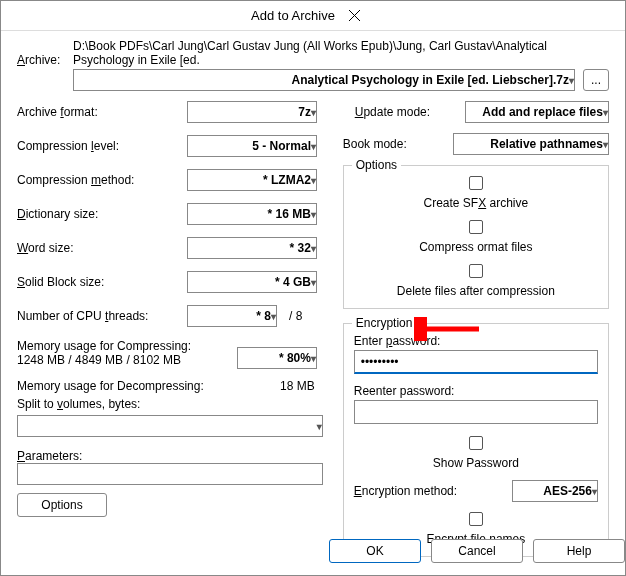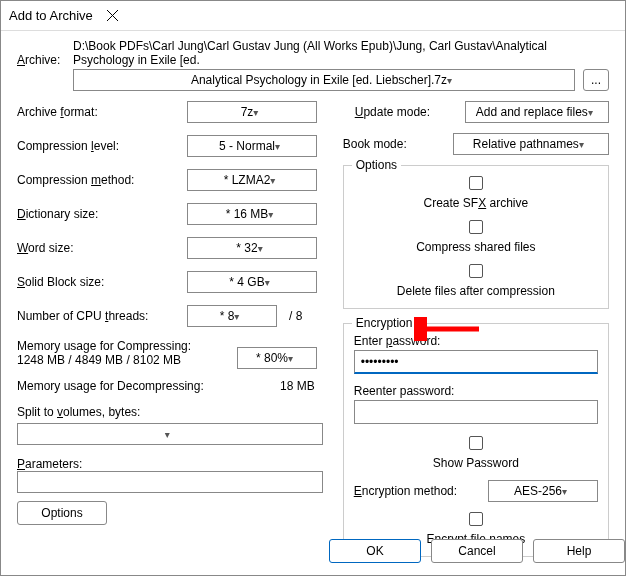--- a/index.html
+++ b/index.html
@@ -1,25 +1,25 @@
 <!DOCTYPE html>
 <html><head>
 <meta charset="utf-8">
 <style>
   * { box-sizing: border-box; font-family: 'Segoe UI', Tahoma, sans-serif; }
   body { margin: 0; background: #fff; font-size: 12px; color: #000; }
   .window { width: 626px; height: 576px; border: 1px solid #888; background: #fff; position: relative; }
-  .titlebar { height: 30px; display: flex; align-items: center; justify-content: flex-start; padding: 0 8px; border-bottom: 1px solid #ddd; }
+  .titlebar { height: 30px; display: flex; align-items: center; justify-content: center; padding: 0 8px; border-bottom: 1px solid #ddd; }
   .titlebar-title { font-size: 13px; }
   .titlebar-close { width: 40px; height: 28px; display: flex; align-items: center; justify-content: center; cursor: pointer; }
   .content { padding: 8px 16px 12px 16px; }
   .archive-row { display:flex; align-items:flex-start; margin-bottom:10px; }
   .archive-path { font-size: 12px; margin-bottom: 2px; }
   .select, .input, .combo { height: 22px; border: 1px solid #888; background: #fff; font-size: 12px; padding: 1px 4px; }
-  .combo { position: relative; display:flex; align-items:center; justify-content:center; padding-right: 9px;}
+  .combo { position: relative; display:flex; align-items:center; justify-content:flex-end; padding-right: 0; font-weight: bold;}
   .chev { font-size: 10px; color:#555; }
   .columns { display: flex; gap: 20px; }
   .col-left { width: 310px; }
   .col-right { width: 270px; }
   .form-row { display: flex; align-items: center; margin-bottom: 12px; }
   .form-label { width: 170px; }
   .form-control { width: 130px; }
   .fieldset { border: 1px solid #ccc; position: relative; padding: 10px 10px 8px 10px; margin-top: 8px; }
   .fieldset-title { position: absolute; top: -8px; left: 8px; background: #fff; padding: 0 4px; font-size: 12px; }
   .checkbox-row { display: flex; align-items: center; margin-bottom: 10px; gap: 6px; flex-direction: column; }
@@ -135,21 +135,21 @@
           <div style="width:220px;">
             <div>Memory usage for Compressing:</div>
             <div>1248 MB / 4849 MB / 8102 MB</div>
           </div>
           <div class="combo" style="width:80px; margin-top:8px;">
               <span>* 80%</span>
               <span class="chev">▾</span>
             </div>
         </div>
 
-        <div style="display:flex; justify-content:space-between; margin-bottom:12px;">
+        <div style="display:flex; justify-content:space-between; margin-bottom:4px;">
           <span>Memory usage for Decompressing:</span>
           <span style="margin-right:8px;">18 MB</span>
         </div>
 
         <div style="margin-bottom:4px;">Split to <span class="underline">v</span>olumes, bytes:</div>
         <div class="combo" style="width:100%; margin-bottom:12px;">
             <span></span>
             <span class="chev">▾</span>
           </div>
 
@@ -182,21 +182,21 @@
         </div>
 
         <div class="fieldset">
           <div class="fieldset-title">Options</div>
           <div class="checkbox-row">
             <div class="checkbox-box"></div>
             <span>Create SF<span class="underline">X</span> archive</span>
           </div>
           <div class="checkbox-row">
             <div class="checkbox-box"></div>
-            <span>Compress shared files</span>
+            <span>Compress ormat files</span>
           </div>
           <div class="checkbox-row" style="margin-bottom:2px;">
             <div class="checkbox-box"></div>
             <span>Delete files after compression</span>
           </div>
         </div>
 
         <div class="fieldset" style="margin-top:14px;">
           <div class="fieldset-title">Encryption</div>
 
@@ -206,21 +206,21 @@
           <div class="pw-label" style="margin-top:10px;">Reenter password:</div>
           <input class="pw-input" type="text" value="" style="">
 
           <div class="checkbox-row" style="margin-top:12px;">
             <div class="checkbox-box"></div>
             <span>Show Password</span>
           </div>
 
           <div class="enc-row">
             <span><span class="underline">E</span>ncryption method:</span>
-            <div class="combo" style="width:110px;">
+            <div class="combo" style="width:86px;">
                 <span>AES-256</span>
                 <span class="chev">▾</span>
               </div>
           </div>
 
           <div class="checkbox-row" style="margin-bottom:2px;">
             <div class="checkbox-box"></div>
             <span>Encrypt file <span class="underline">n</span>ames</span>
           </div>
         </div>

